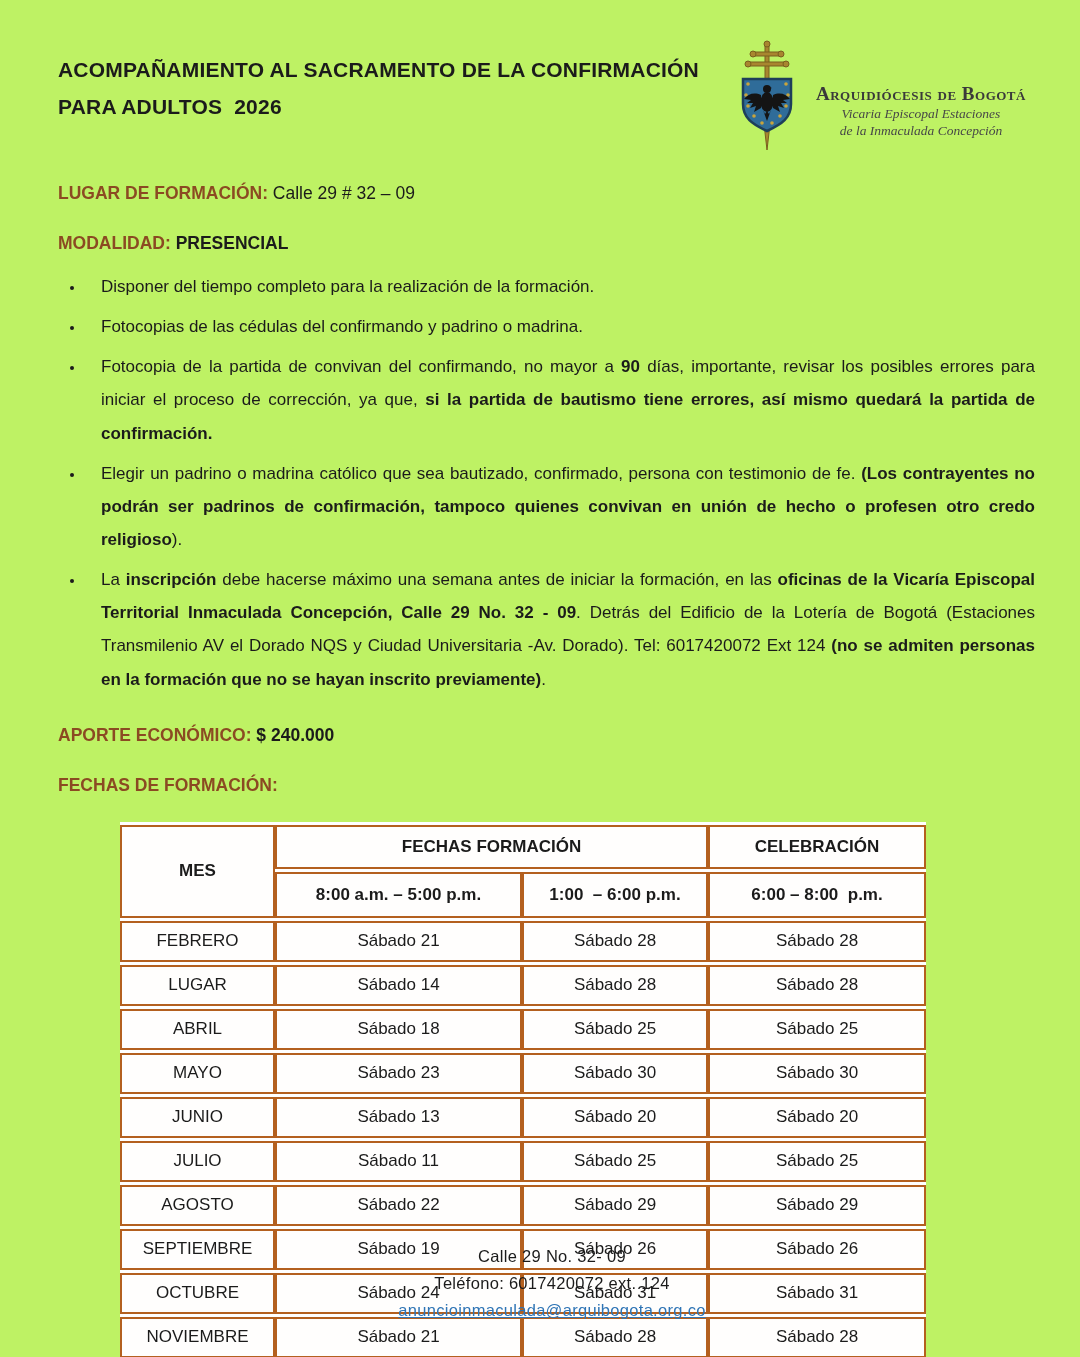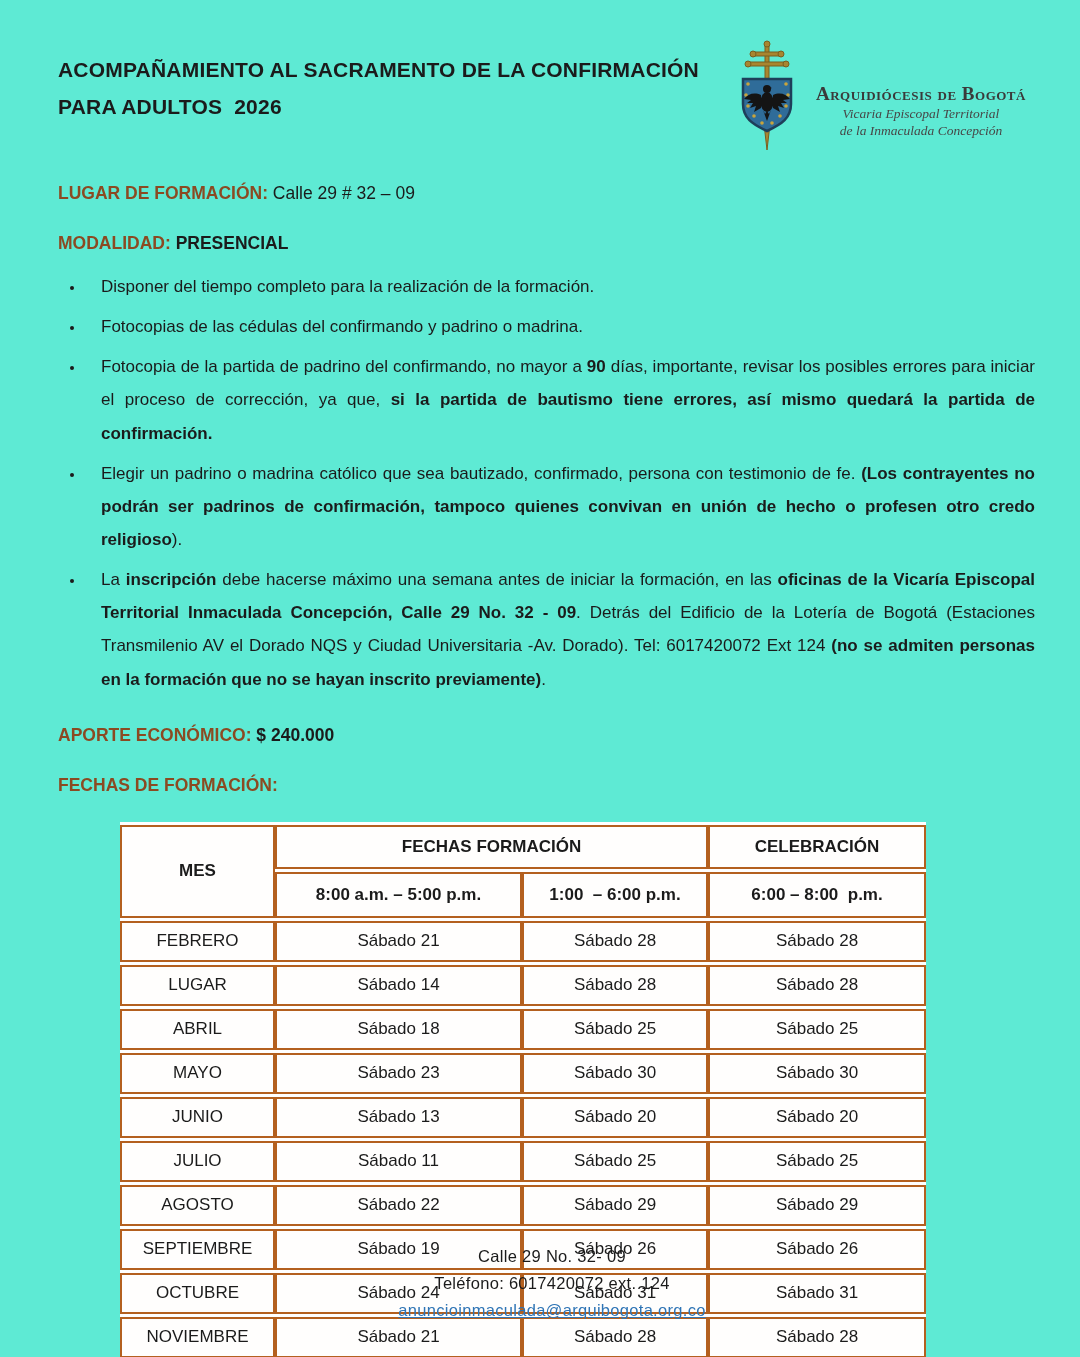--- a/index.html
+++ b/index.html
@@ -15,21 +15,21 @@
   html,body{background:#ffffff;}
   body{
     font-family:"Liberation Sans","DejaVu Sans",sans-serif;
     color:var(--ink);
   }
   .page{
     position:relative;
     width:1080px;
     height:1357px;
     margin:0 auto;
-    background:#5eead4;
+    background:#bef264;
     overflow:hidden;
   }
   .pre{white-space:pre-wrap;}
 
   
   .header-row{
     display:flex;
     justify-content:space-between;
     align-items:flex-start;
     padding:52px 48px 0 58px;
@@ -173,40 +173,40 @@
           <circle cx="45" cy="51" r="4"></circle>
           <polygon points="45,48 50,50 45,52"></polygon>
           <ellipse cx="45" cy="64" rx="6.5" ry="10"></ellipse>
           <path d="M39,57 C32,54 26,56 22,61 L29,62 25,65 31,65 28,70 34,68 32,74 39,70 Z"></path>
           <path d="M51,57 C58,54 64,56 68,61 L61,62 65,65 59,65 62,70 56,68 58,74 51,70 Z"></path>
           <polygon points="41,72 45,83 49,72 47,76 45,73 43,76"></polygon>
         </g>
       </svg>
       <div class="logo-text">
         <div class="logo-org">Arquidiócesis de Bogotá</div>
-        <div class="logo-sub">Vicaria Episcopal Territorial</div>
+        <div class="logo-sub">Vicaria Episcopal Estaciones</div>
         <div class="logo-sub">de la Inmaculada Concepción</div>
       </div>
     </div>
   </div>
 
   <div class="content">
 
     <div class="info-line">
       <span class="label">LUGAR DE FORMACIÓN:</span><span class="value pre"> Calle 29 # 32 – 09</span>
     </div>
 
     <div class="info-line">
       <span class="label">MODALIDAD:</span><span class="value-bold pre"> PRESENCIAL</span>
     </div>
 
     <ul class="bullets" id="bullets">
         <li><span>Disponer del tiempo completo para la realización de la formación.</span></li>
         <li><span>Fotocopias de las cédulas del confirmando y padrino o madrina.</span></li>
-        <li><span>Fotocopia de la partida de padrino del confirmando, no mayor a </span><b>90</b><span> días,  importante, revisar los posibles errores para iniciar el proceso de corrección, ya que, </span><b>si la partida de bautismo tiene errores, así mismo quedará la partida de confirmación.</b></li>
+        <li><span>Fotocopia de la partida de convivan del confirmando, no mayor a </span><b>90</b><span> días,  importante, revisar los posibles errores para iniciar el proceso de corrección, ya que, </span><b>si la partida de bautismo tiene errores, así mismo quedará la partida de confirmación.</b></li>
         <li><span>Elegir un padrino o madrina católico que sea bautizado, confirmado, persona con testimonio de fe. </span><b>(Los contrayentes no podrán ser padrinos de confirmación, tampoco quienes convivan en unión de hecho o profesen otro credo religioso</b><span>).</span></li>
         <li><span>La </span><b>inscripción</b><span> debe hacerse máximo una semana antes de iniciar la formación, en las </span><b>oficinas de la Vicaría Episcopal Territorial Inmaculada Concepción, Calle 29 No. 32 - 09</b><span>. Detrás del Edificio de la Lotería de Bogotá (Estaciones Transmilenio AV el Dorado NQS y Ciudad Universitaria -Av. Dorado). Tel: 6017420072 Ext 124 </span><b>(no se admiten personas en la formación que no se hayan inscrito previamente)</b><span>.</span></li>
       </ul>
 
     <div class="info-line">
       <span class="label">APORTE ECONÓMICO:</span><span class="value-bold pre"> $ 240.000</span>
     </div>
 
     <div class="info-line">
       <span class="label">FECHAS DE FORMACIÓN:</span>

